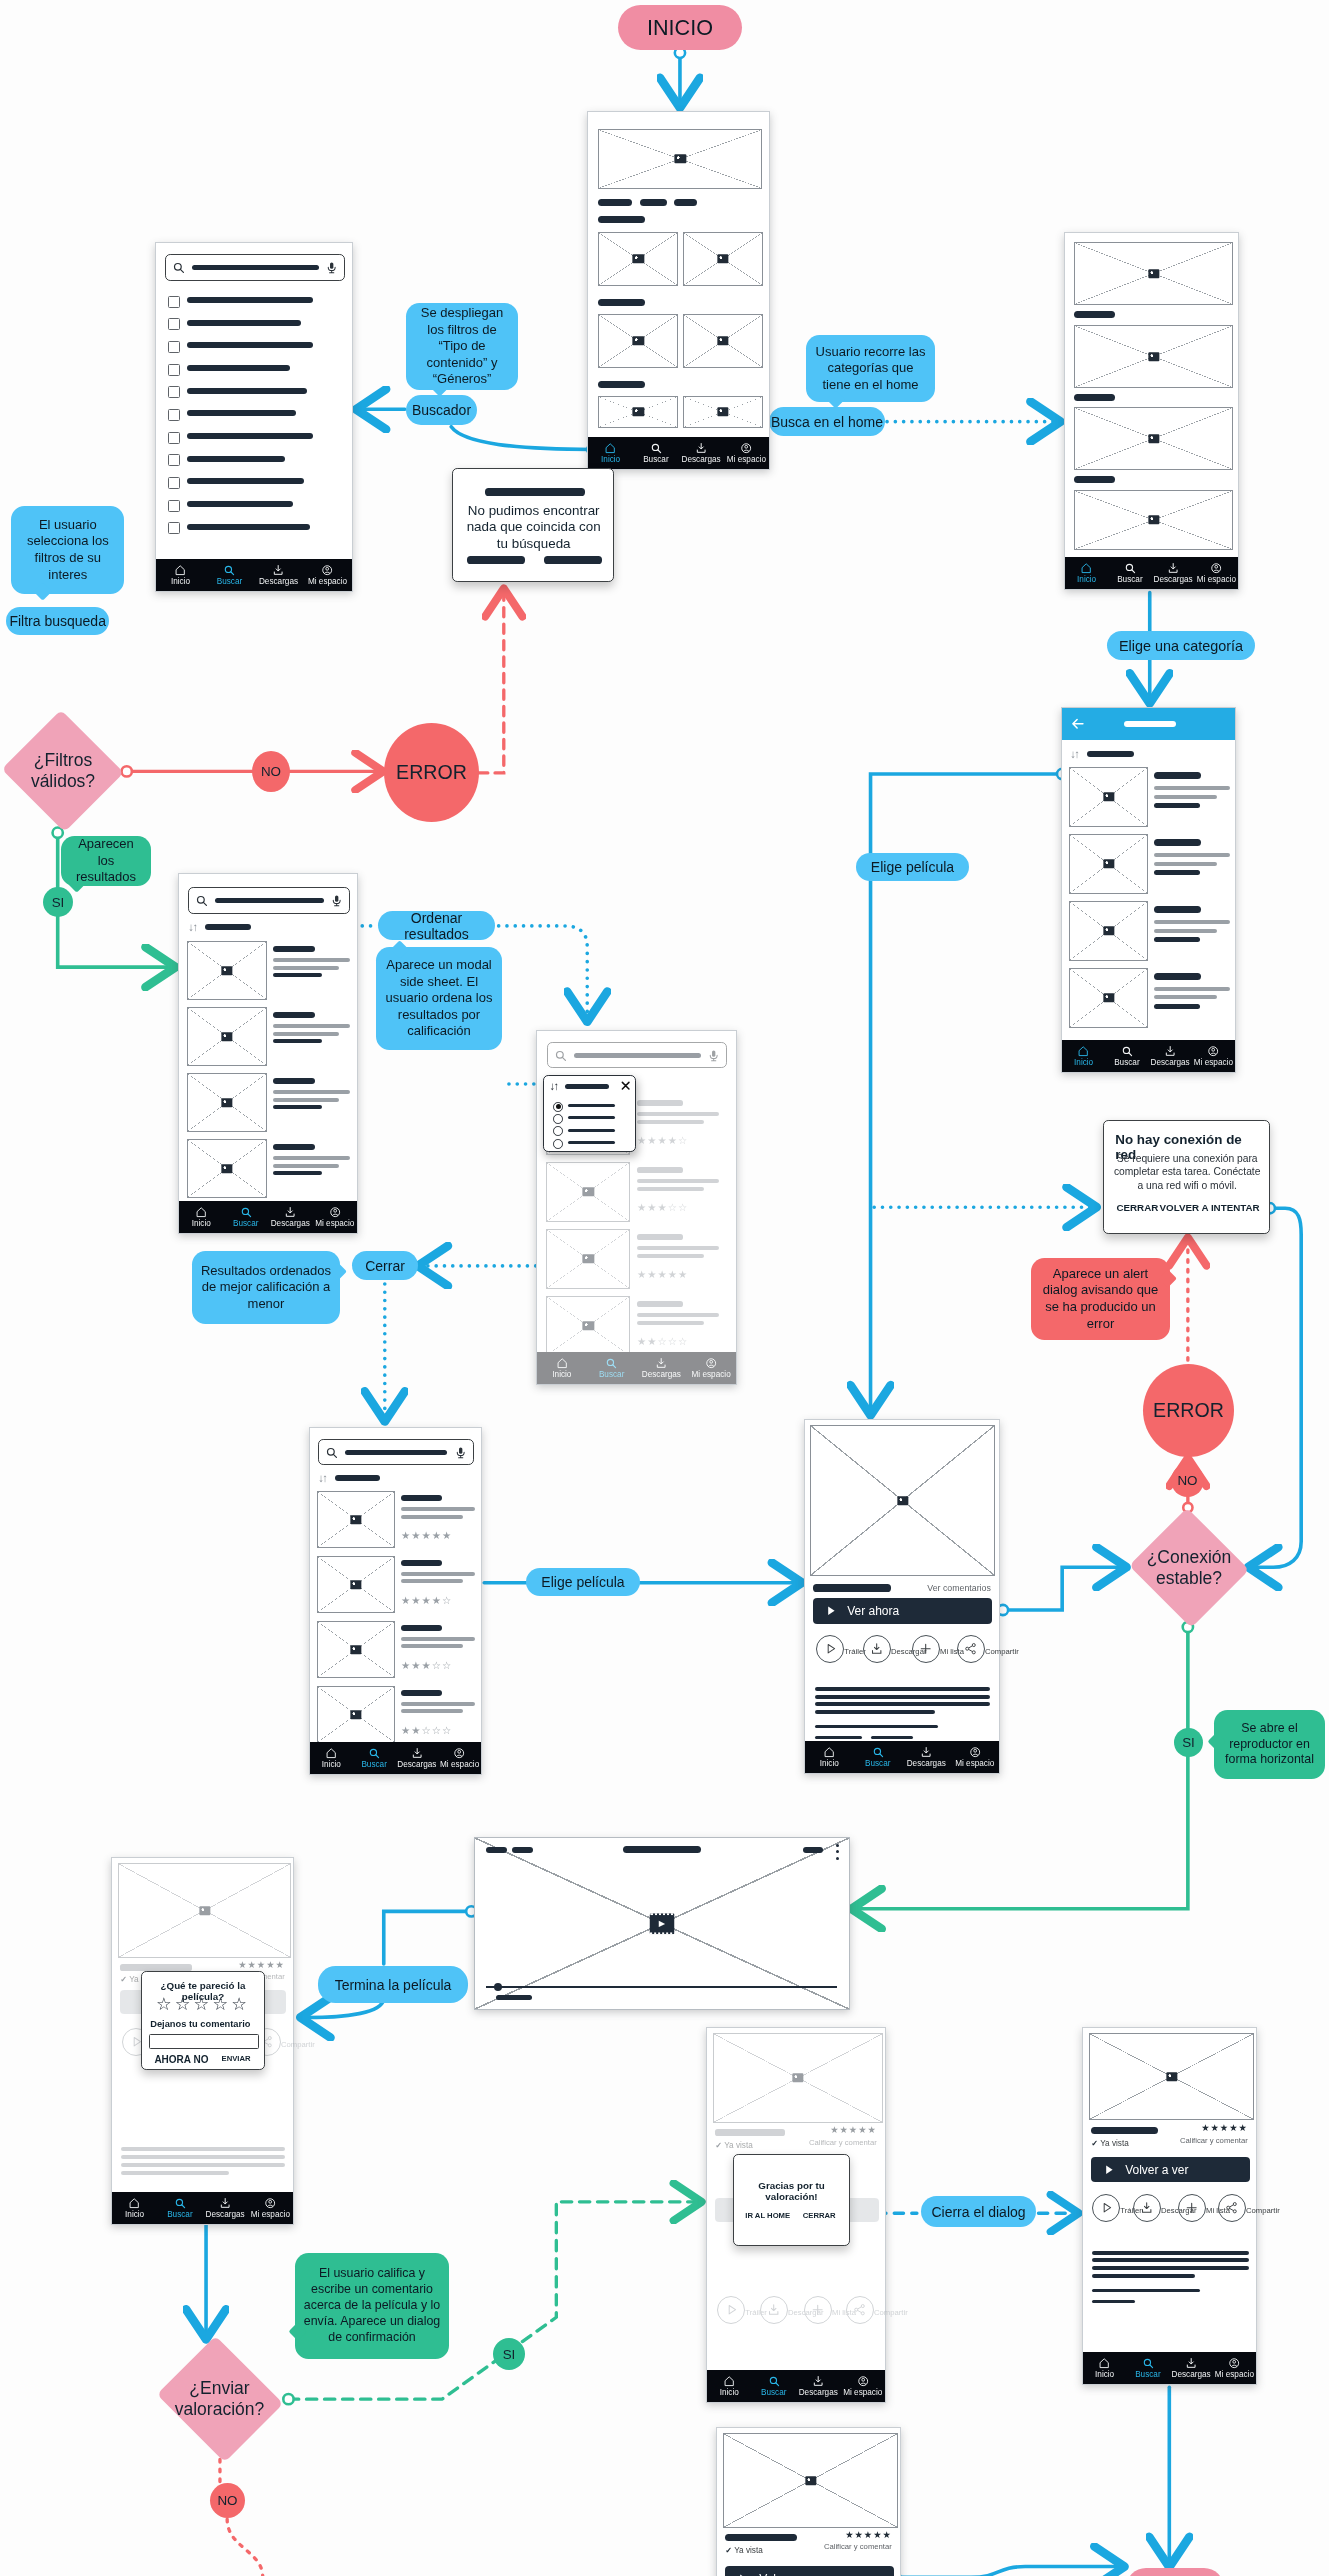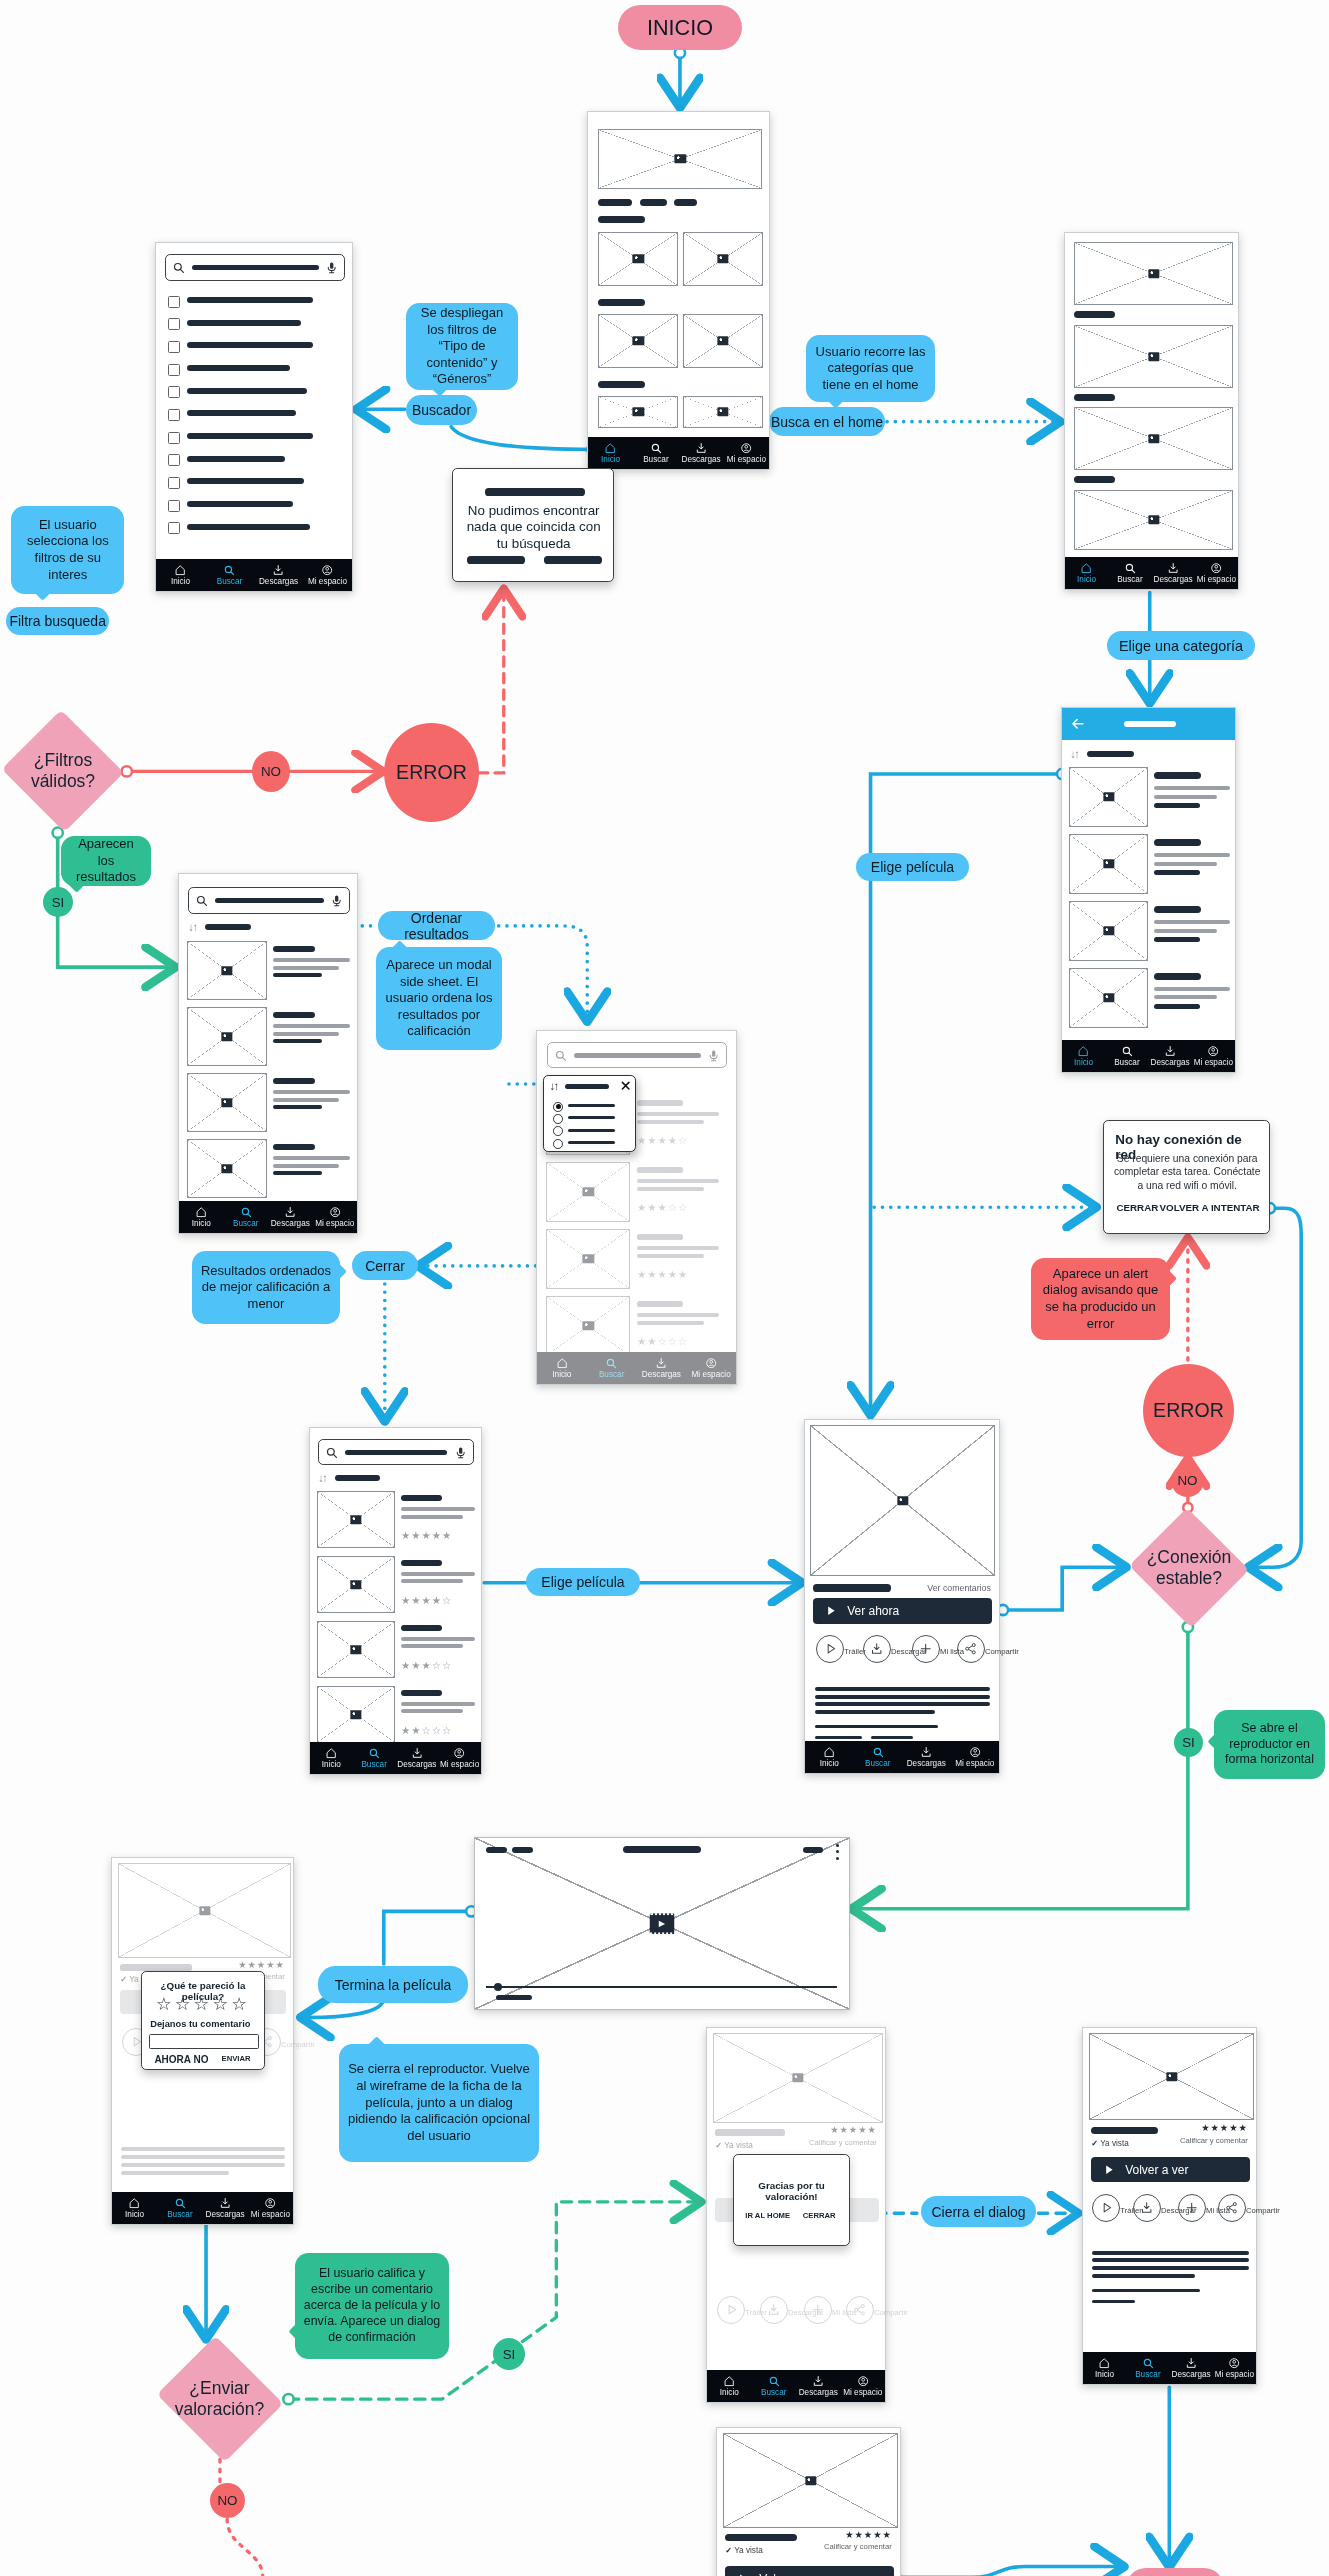--- a/index.html
+++ b/index.html
@@ -289,24 +289,20 @@
       <span class="bt">Aparece un alert dialog avisando que se ha producido un error</span>
       <div class="tail red" style="right:-4.1px;top:14.4px"></div>
     </div>
 <div class="bubble green" style="left:1214px;top:1710px;width:111px;height:69px;font-size:12.4px">
       <span class="bt">Se abre el reproductor en forma horizontal</span>
       <div class="tail green" style="left:-4.1px;top:25px"></div>
     </div>
 <div class="pill blue" style="left:318px;top:1966px;width:150px;height:37px">
       <span class="bt">Termina la película</span>
     </div>
-<div class="bubble blue" style="left:339px;top:2044px;width:200px;height:118px">
-      <span class="bt">Se cierra el reproductor. Vuelve al wireframe de la ficha de la película, junto a un dialog pidiendo la calificación opcional del usuario</span>
-      <div class="tail blue" style="left:31px;top:-4.6px"></div>
-    </div>
 <div class="bubble green" style="left:295px;top:2253px;width:154px;height:106px;font-size:12.4px">
       <span class="bt">El usuario califica y escribe un comentario acerca de la película y lo envía. Aparece un dialog de confirmación</span>
       <div class="tail green" style="left:-4.1px;bottom:20.6px"></div>
     </div>
 <div class="pill blue" style="left:921px;top:2196px;width:115px;height:31px">
       <span class="bt">Cierra el dialog</span>
     </div>
 
 <div class="dialog" style="left:452px;top:468px;width:162px;height:114px">
   <div class="l" style="left:32px;top:18.5px;width:100px;height:8.2px"></div>

